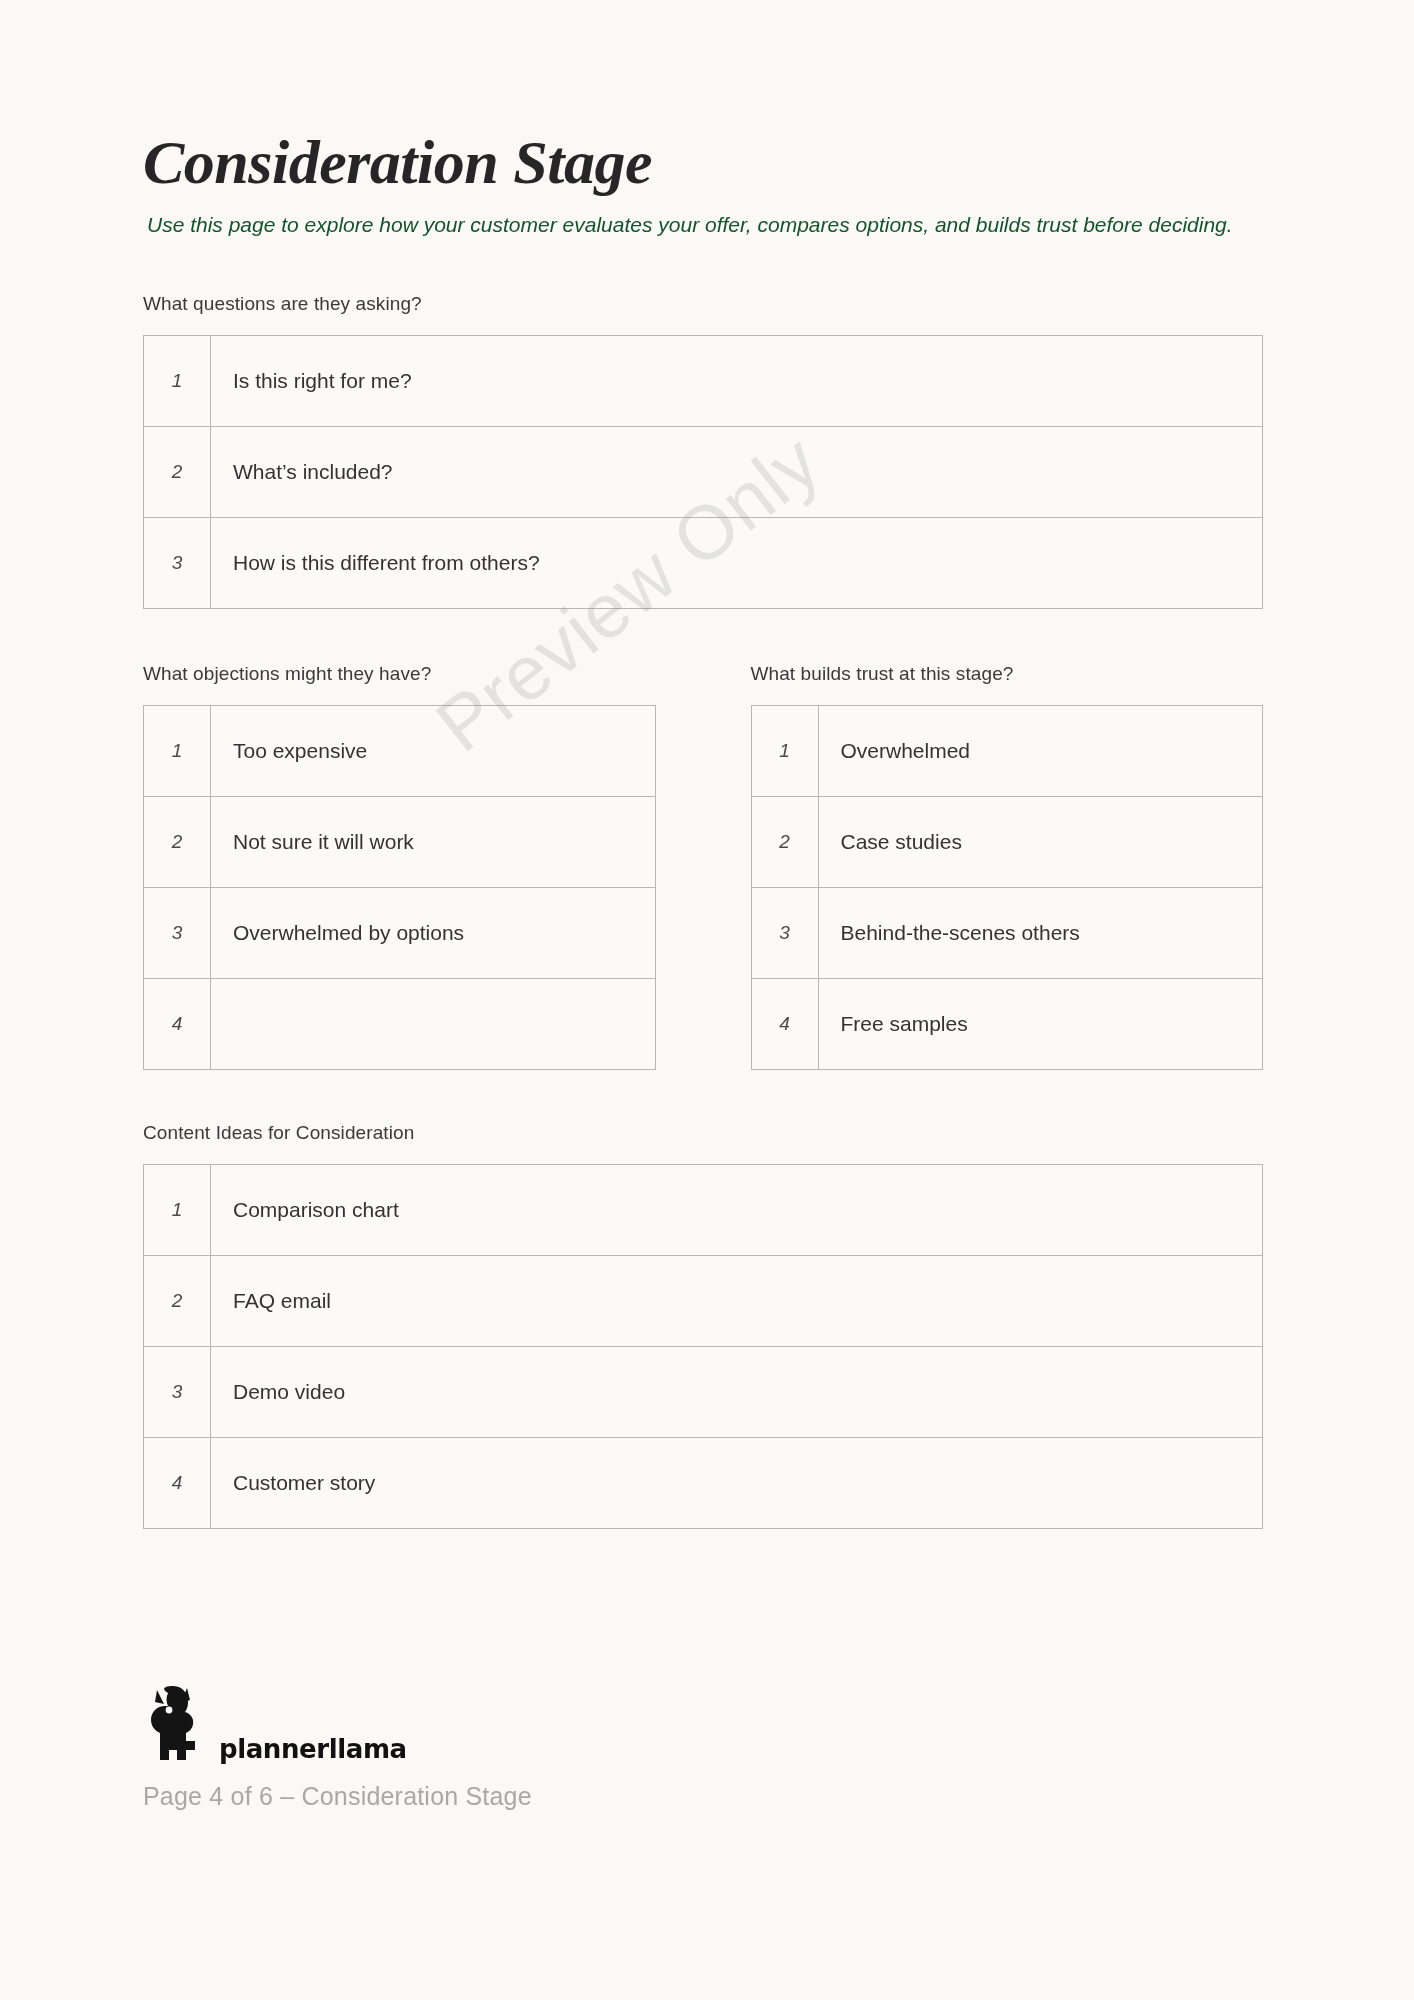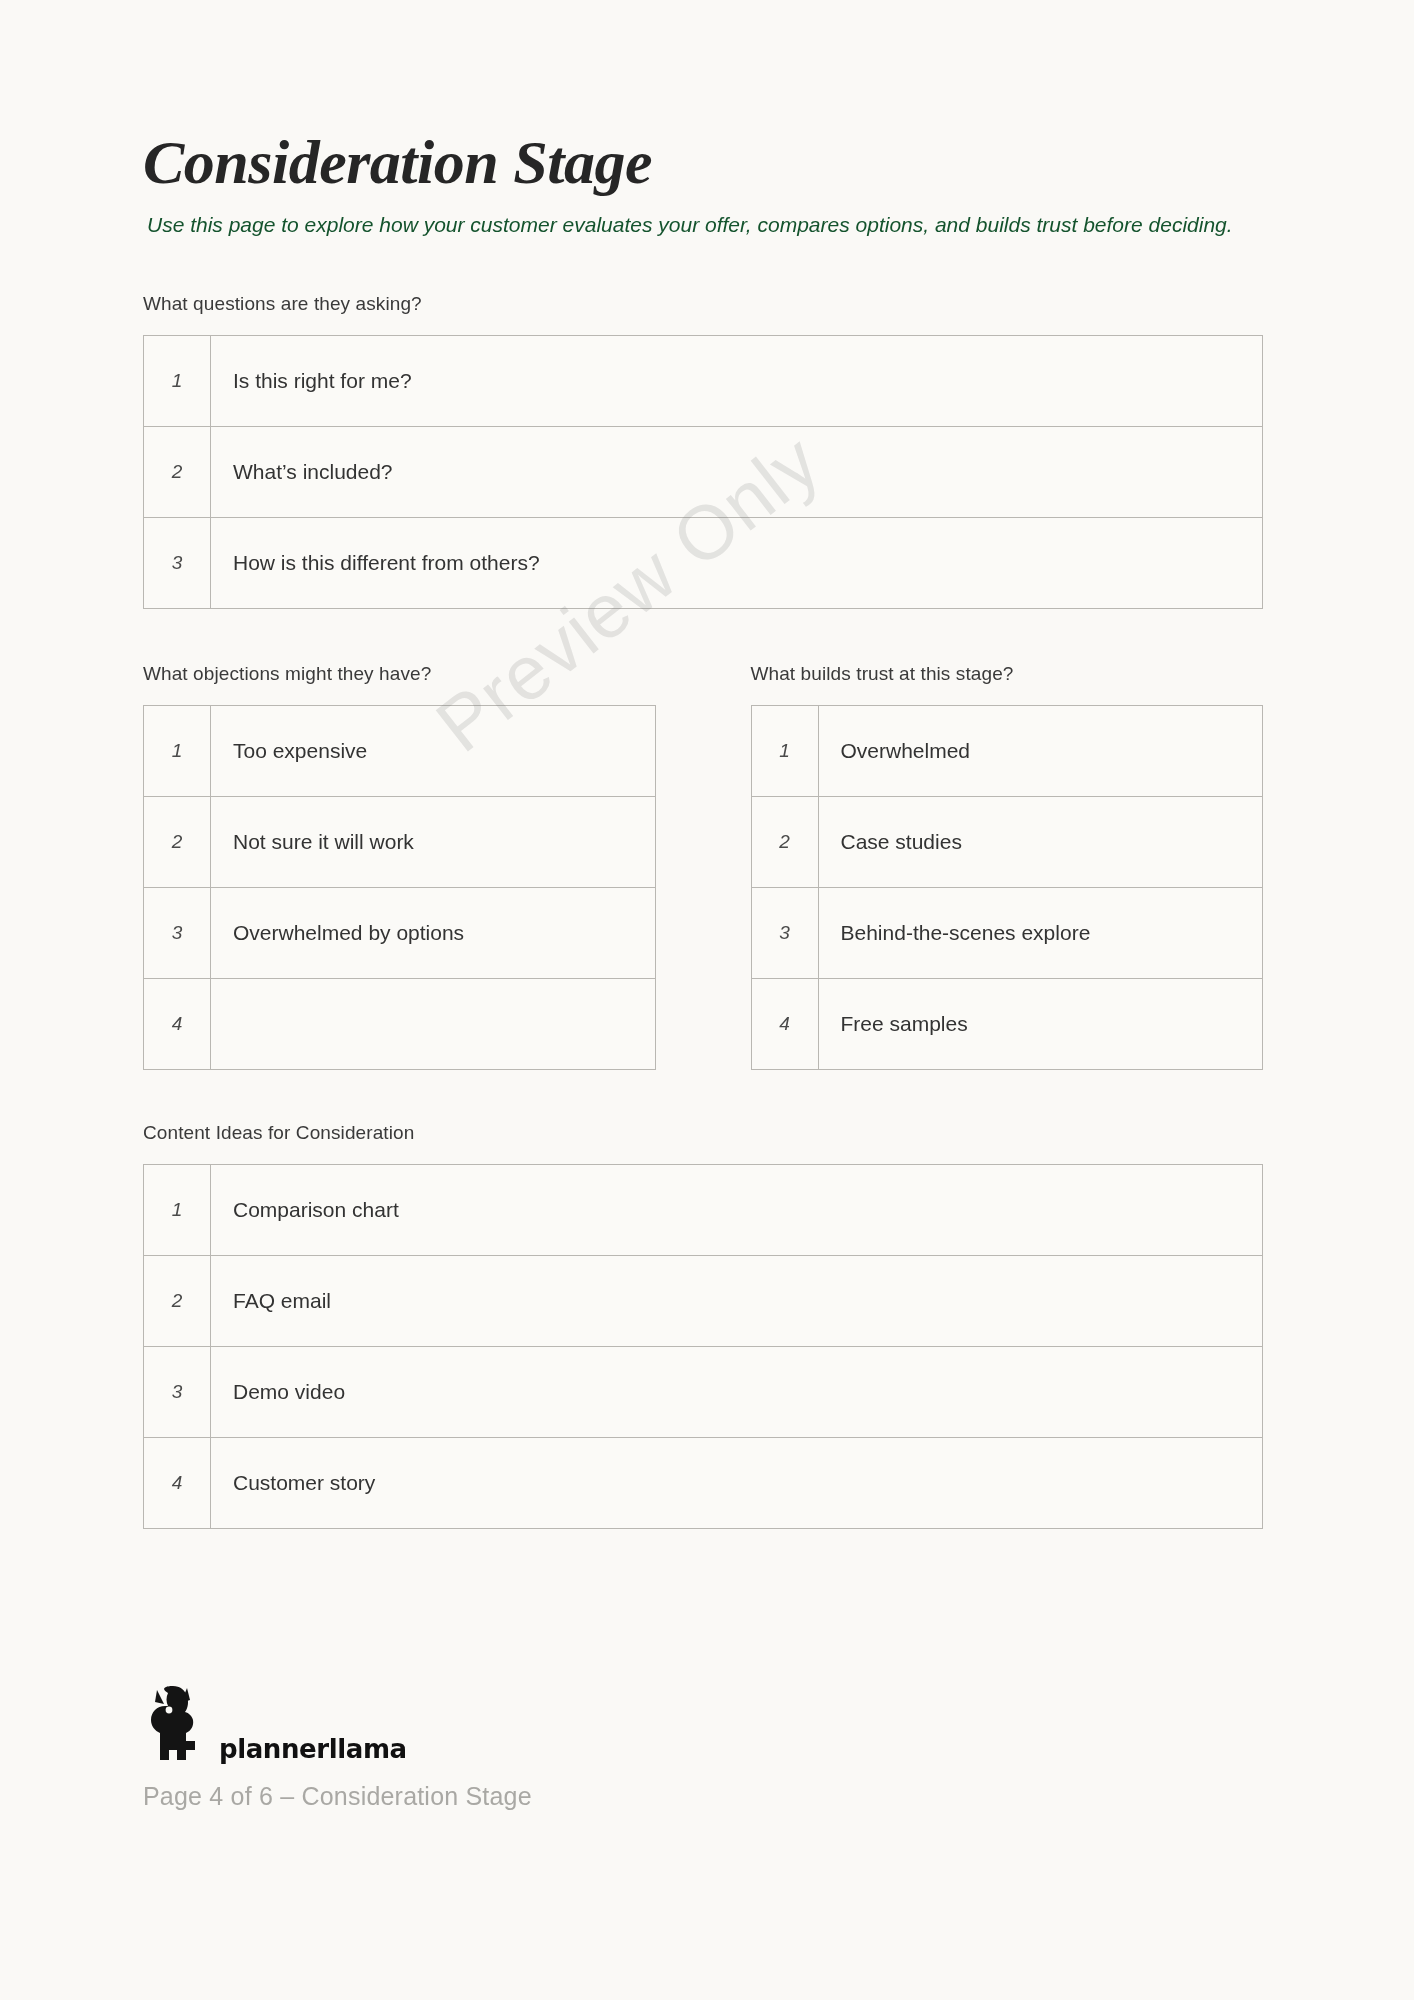--- a/index.html
+++ b/index.html
@@ -206,21 +206,21 @@
               <tr>
             <td class="num">1</td>
             <td>Overwhelmed</td>
           </tr>
           <tr>
             <td class="num">2</td>
             <td>Case studies</td>
           </tr>
           <tr>
             <td class="num">3</td>
-            <td>Behind-the-scenes explore</td>
+            <td>Behind-the-scenes others</td>
           </tr>
           <tr>
             <td class="num">4</td>
             <td>Free samples</td>
           </tr>
         </tbody>
           </table>
       </div>
 
     </div>

